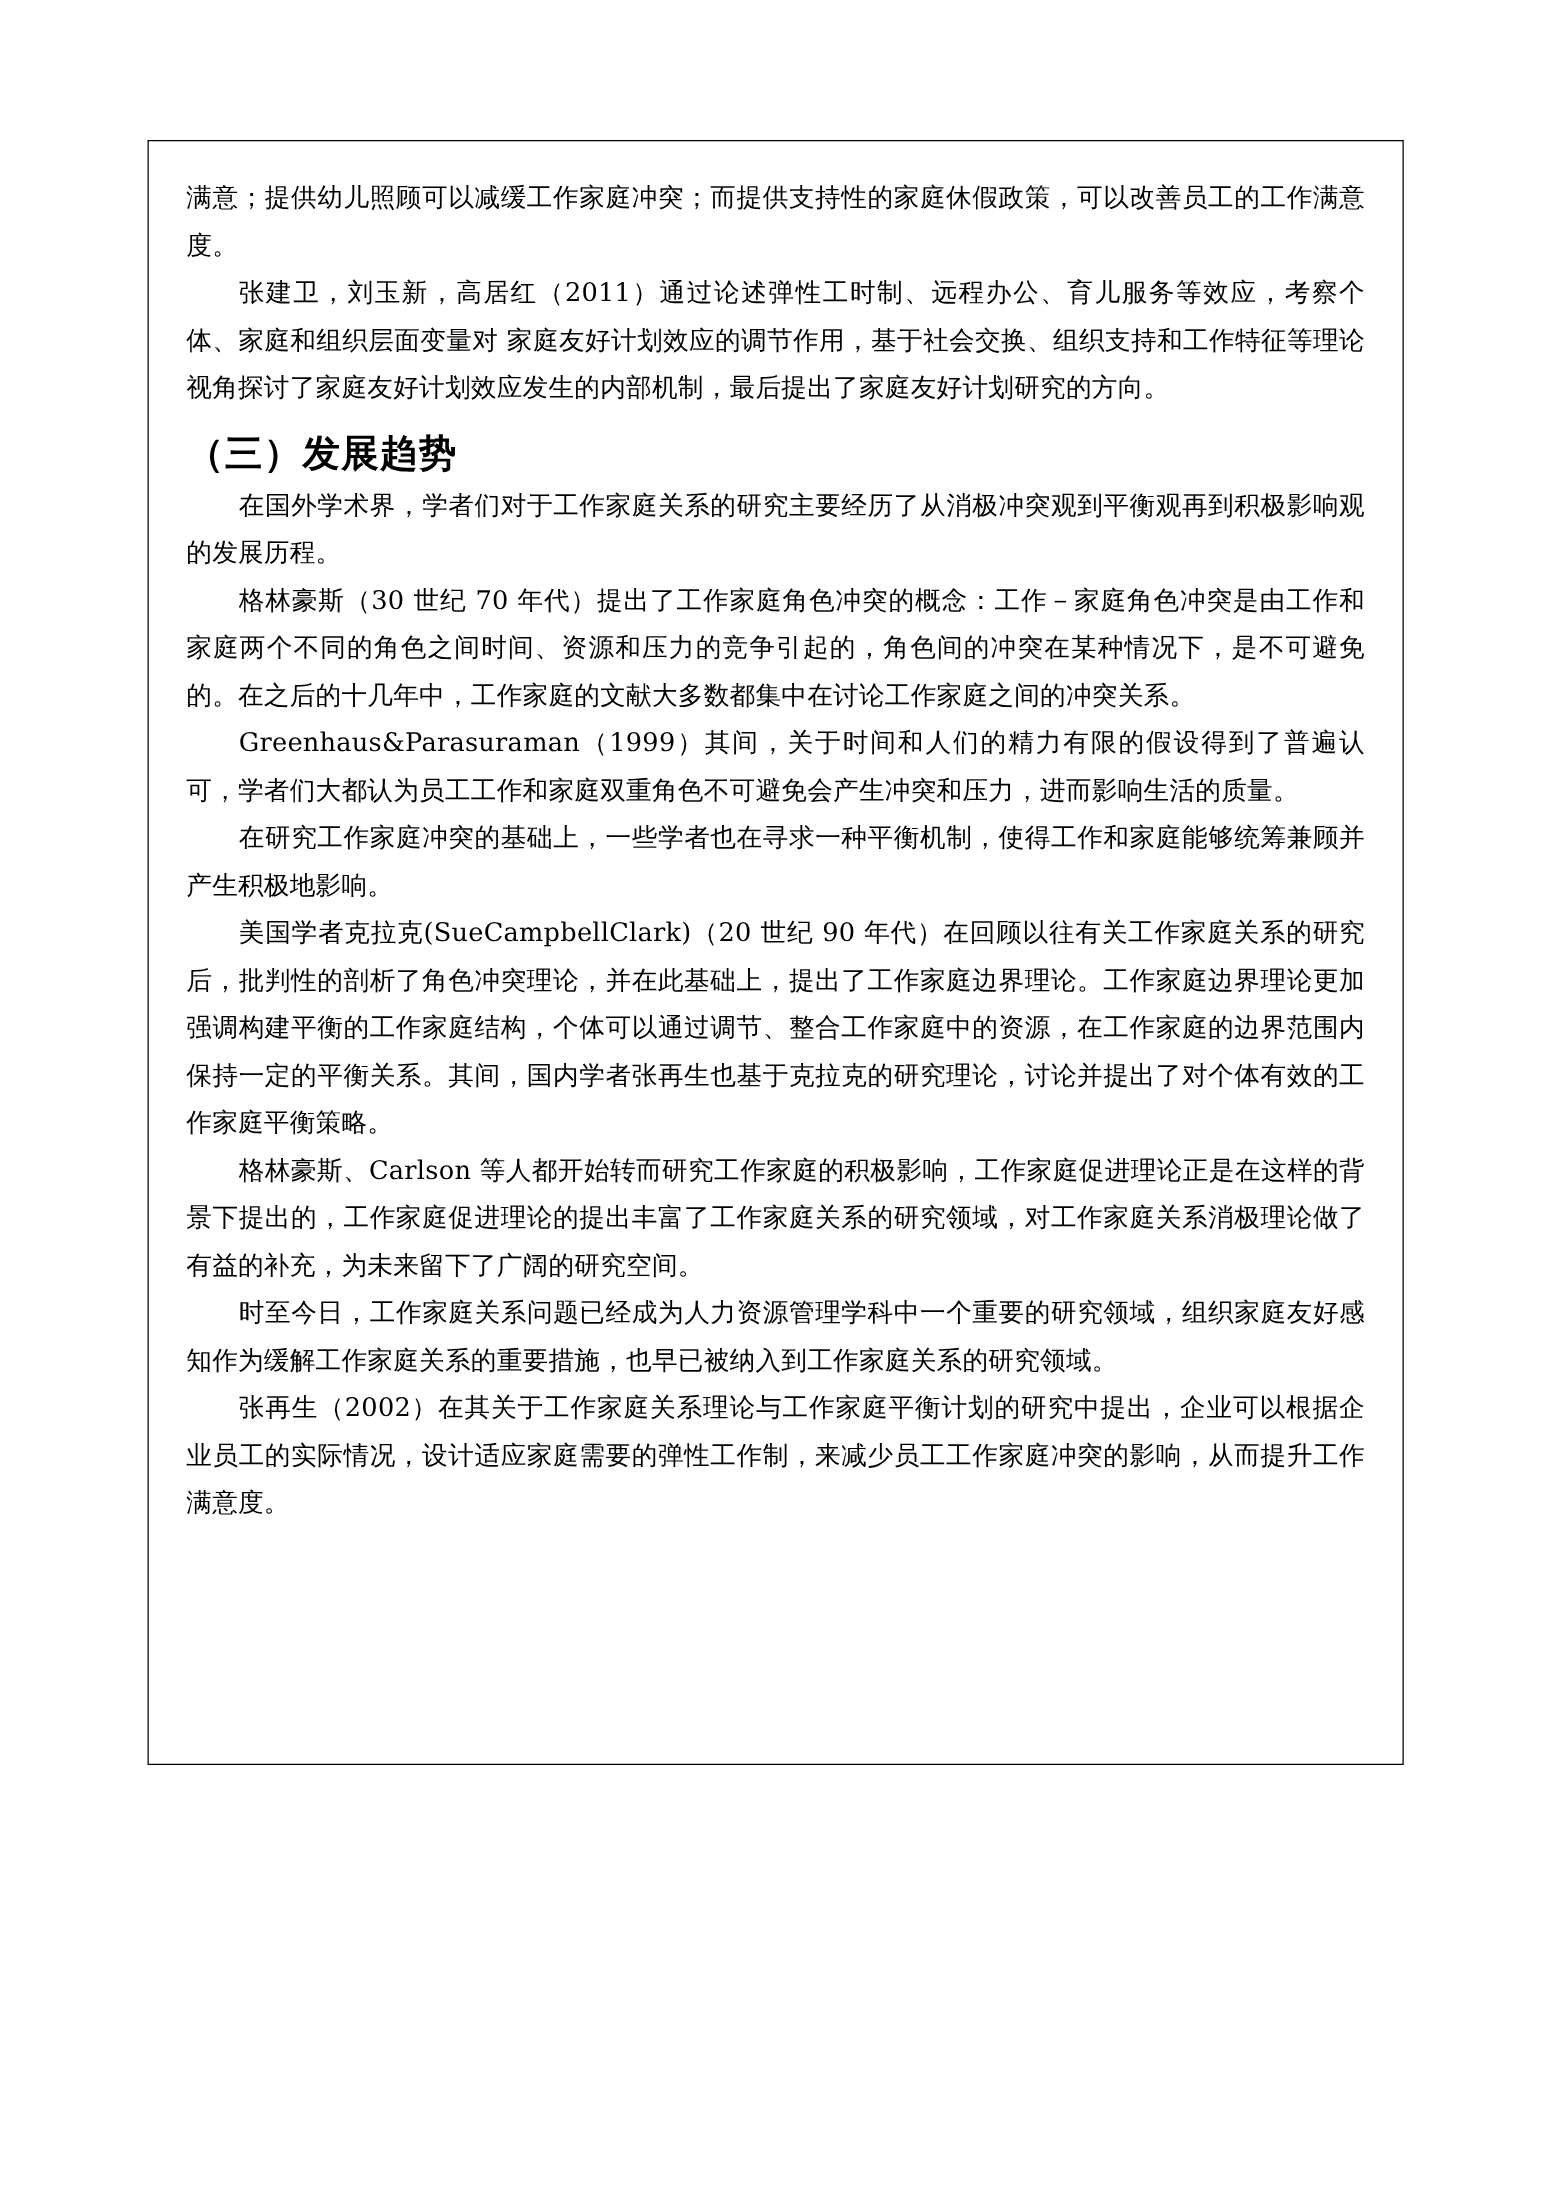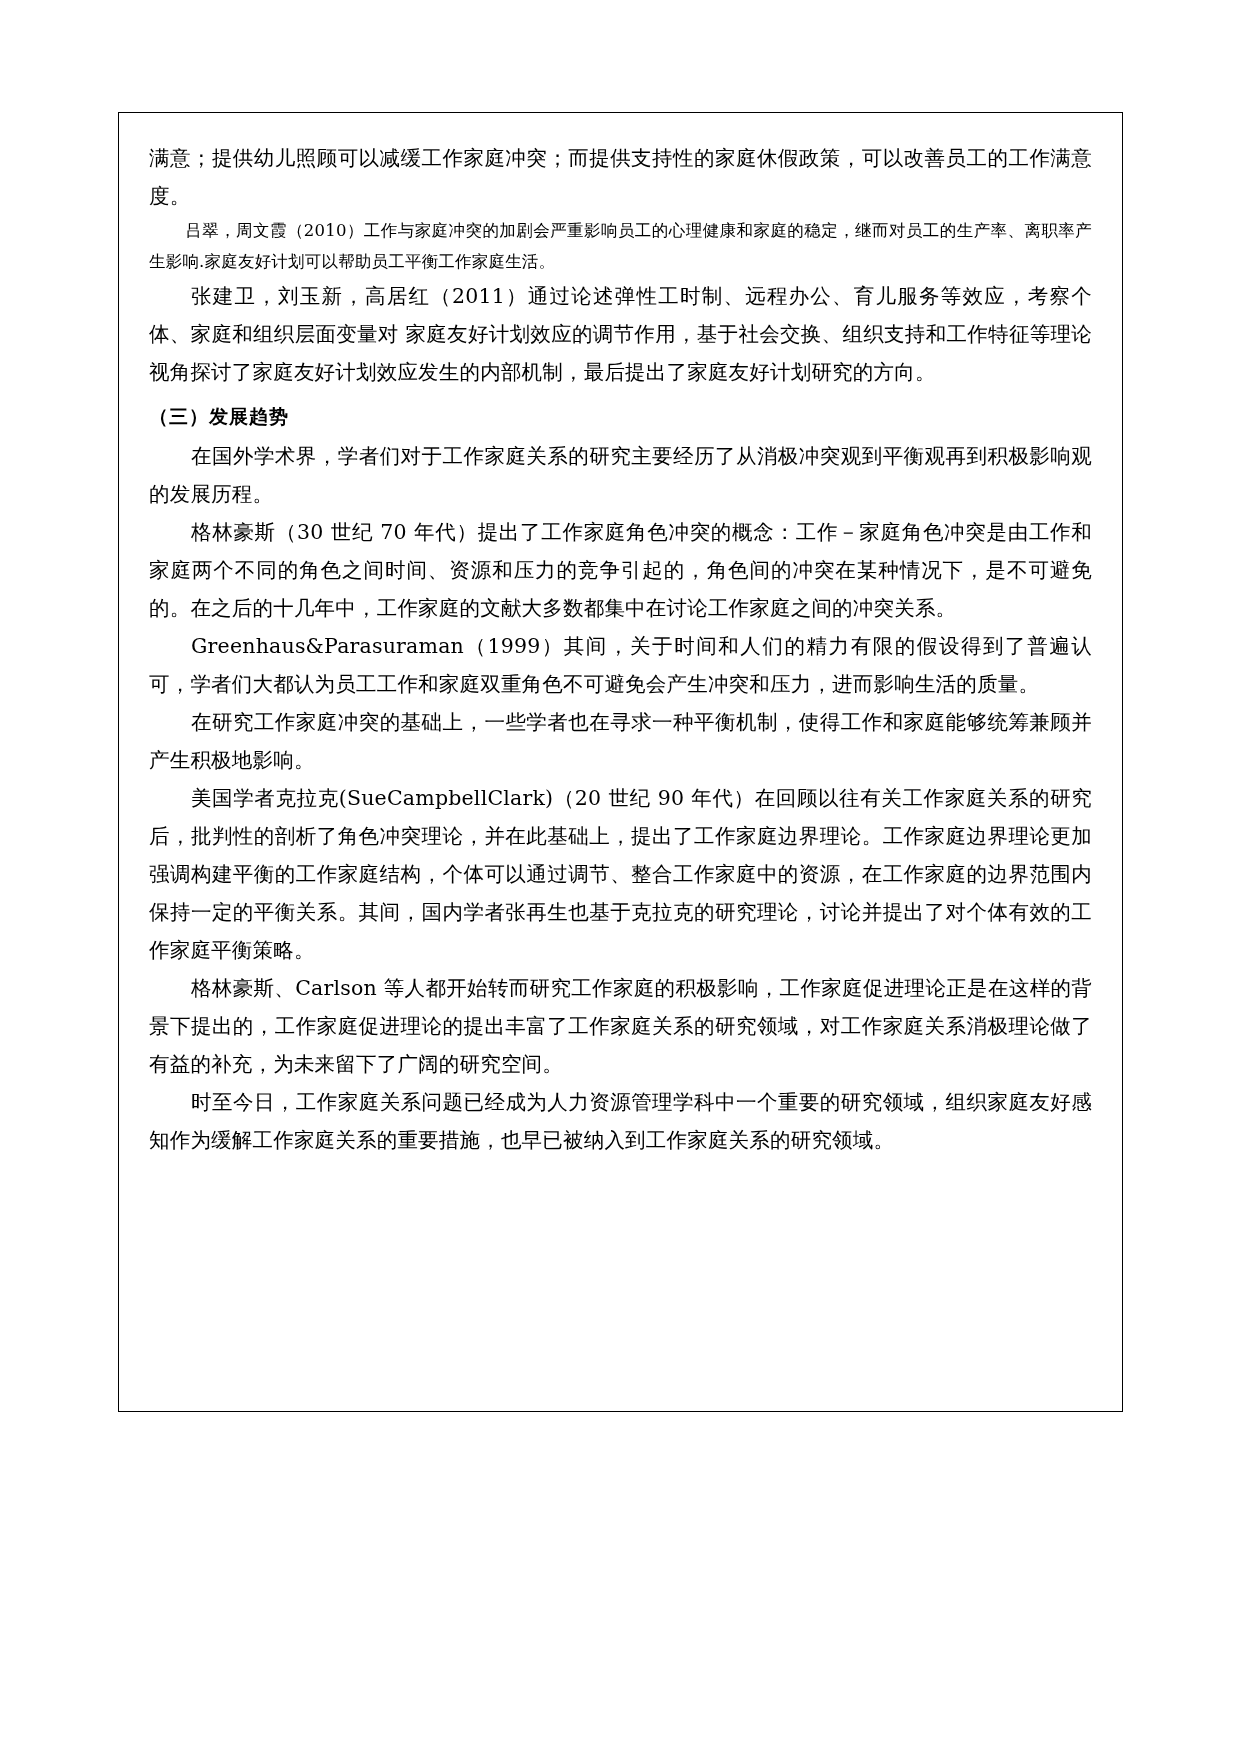--- a/index.html
+++ b/index.html
@@ -37,36 +37,35 @@
   }
   .indent {
     text-indent: 2.05em;
   }
   .small {
     font-size: 16.5px;
     line-height: 31px;
     text-indent: 2.2em;
   }
   .heading {
-    font-size: 19px;
+    font-size: 30px;
     line-height: 42px;
     font-weight: bold;
-    margin-top: 4px;
+    margin-top: 14px;
     letter-spacing: 1px;
   }
 </style>
 </head>
 <body>
 
 <div class="page">
   <div class="doc-frame">
 
     <p class="body">满意；提供幼儿照顾可以减缓工作家庭冲突；而提供支持性的家庭休假政策，可以改善员工的工作满意度。</p>
 
-    <p class="small">吕翠，周文霞（2010）工作与家庭冲突的加剧会严重影响员工的心理健康和家庭的稳定，继而对员工的生产率、离职率产生影响.家庭友好计划可以帮助员工平衡工作家庭生活。</p>
 
     <p class="indent">张建卫，刘玉新，高居红（2011）通过论述弹性工时制、远程办公、育儿服务等效应，考察个体、家庭和组织层面变量对 家庭友好计划效应的调节作用，基于社会交换、组织支持和工作特征等理论视角探讨了家庭友好计划效应发生的内部机制，最后提出了家庭友好计划研究的方向。</p>
 
     <p class="heading">（三）发展趋势</p>
 
     <p class="indent">在国外学术界，学者们对于工作家庭关系的研究主要经历了从消极冲突观到平衡观再到积极影响观的发展历程。</p>
 
 
     <p class="indent">格林豪斯（30 世纪 70 年代）提出了工作家庭角色冲突的概念：工作－家庭角色冲突是由工作和家庭两个不同的角色之间时间、资源和压力的竞争引起的，角色间的冲突在某种情况下，是不可避免的。在之后的十几年中，工作家庭的文献大多数都集中在讨论工作家庭之间的冲突关系。</p>
 
@@ -74,15 +73,16 @@
 
     <p class="indent">在研究工作家庭冲突的基础上，一些学者也在寻求一种平衡机制，使得工作和家庭能够统筹兼顾并产生积极地影响。</p>
 
     <p class="indent">美国学者克拉克(SueCampbellClark)（20 世纪 90 年代）在回顾以往有关工作家庭关系的研究后，批判性的剖析了角色冲突理论，并在此基础上，提出了工作家庭边界理论。工作家庭边界理论更加强调构建平衡的工作家庭结构，个体可以通过调节、整合工作家庭中的资源，在工作家庭的边界范围内保持一定的平衡关系。其间，国内学者张再生也基于克拉克的研究理论，讨论并提出了对个体有效的工作家庭平衡策略。</p>
 
 
     <p class="indent">格林豪斯、Carlson 等人都开始转而研究工作家庭的积极影响，工作家庭促进理论正是在这样的背景下提出的，工作家庭促进理论的提出丰富了工作家庭关系的研究领域，对工作家庭关系消极理论做了有益的补充，为未来留下了广阔的研究空间。</p>
 
     <p class="indent">时至今日，工作家庭关系问题已经成为人力资源管理学科中一个重要的研究领域，组织家庭友好感知作为缓解工作家庭关系的重要措施，也早已被纳入到工作家庭关系的研究领域。</p>
 
+    <p class="indent">张再生（2002）在其关于工作家庭关系理论与工作家庭平衡计划的研究中提出，企业可以根据企业员工的实际情况，设计适应家庭需要的弹性工作制，来减少员工工作家庭冲突的影响，从而提升工作满意度。</p>
 
   </div>
 </div>
 
 </body></html>

